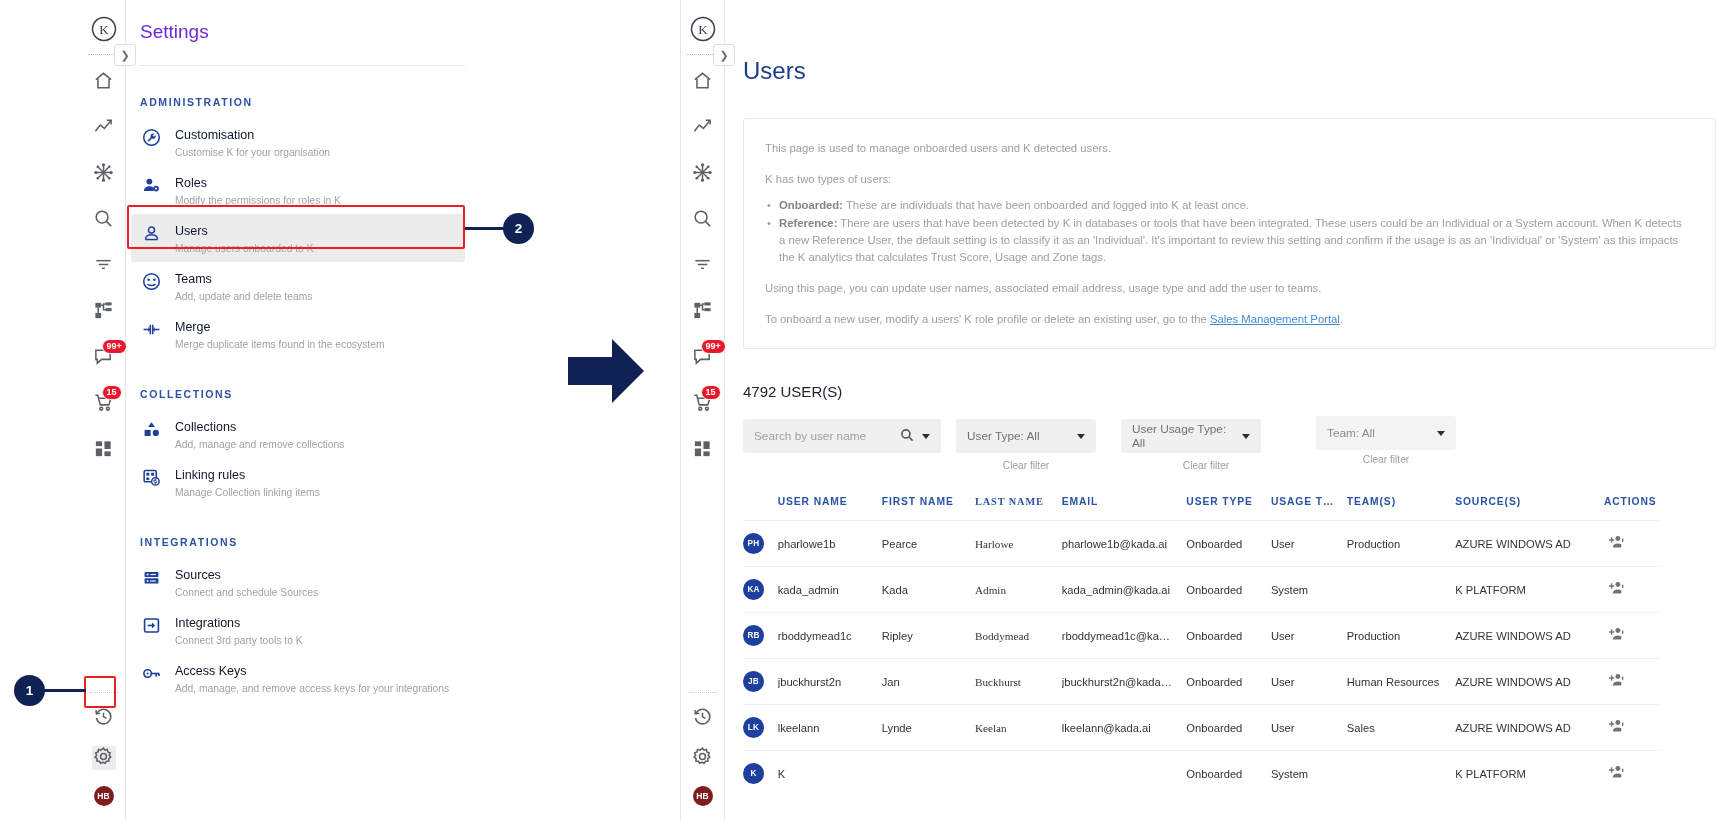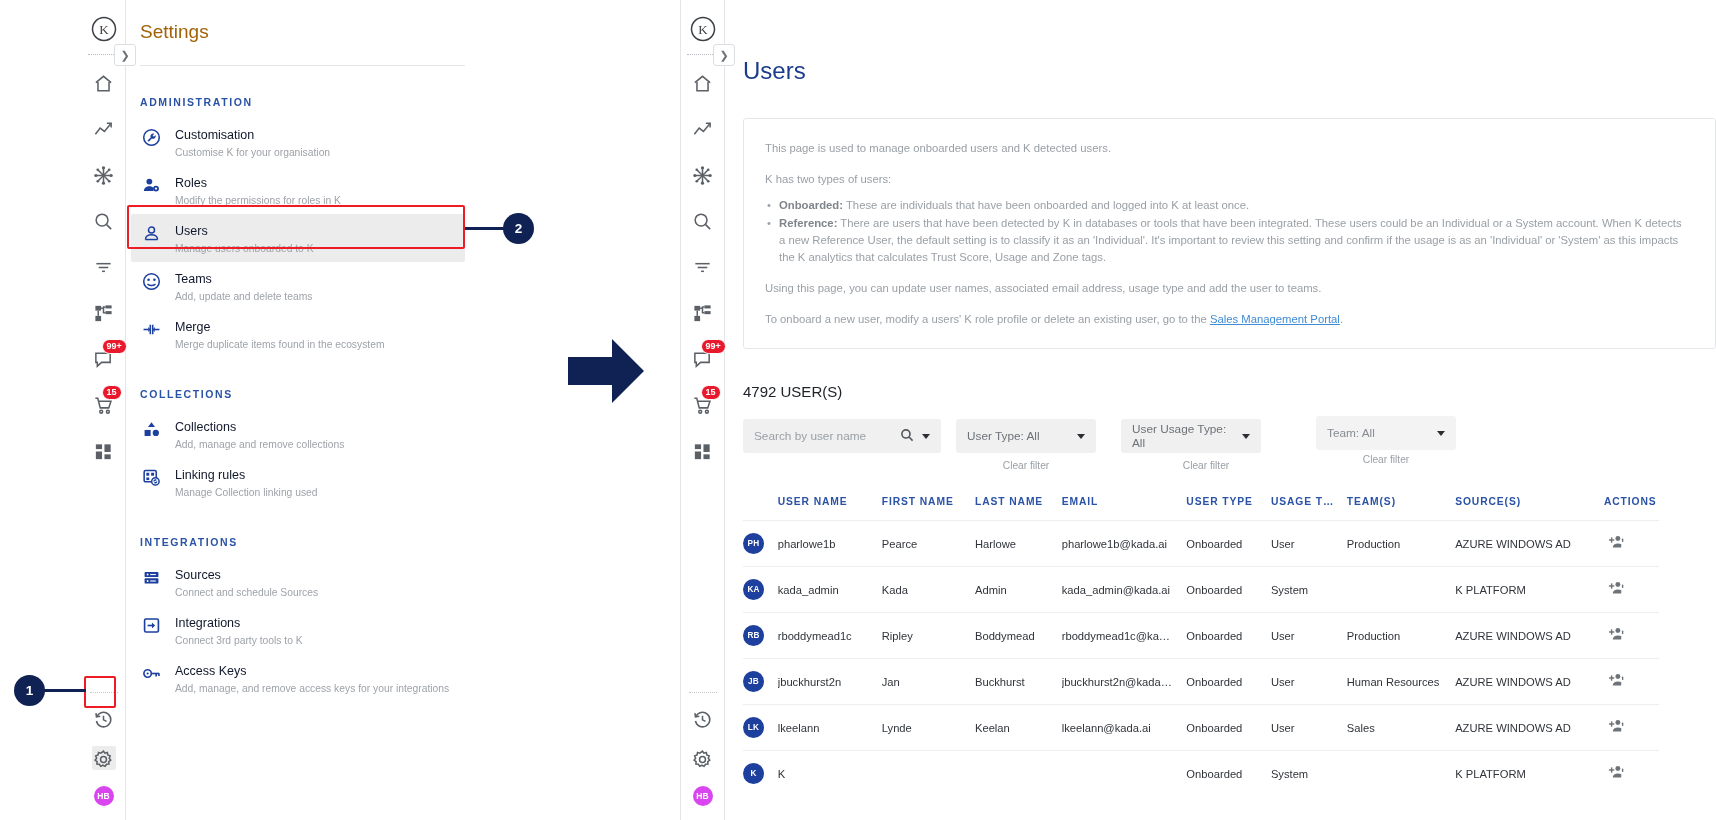--- a/index.html
+++ b/index.html
@@ -14,47 +14,47 @@
   
   .rail {
     position: absolute; top: 0; width: 44px; height: 820px;
     background: #ffffff; border-right: 1px solid #e3e5e8;
     display: flex; flex-direction: column; align-items: center;
   }
   .rail-logo { margin-top: 16px; width: 26px; height: 26px; }
   .rail-items { margin-top: 28px; display: flex; flex-direction: column; align-items: center; gap: 22px; }
   .rail-bottom { position: absolute; bottom: 14px; display: flex; flex-direction: column; align-items: center; gap: 16px; width: 100%; }
   .rail-sep { position: absolute; width: 28px; border-top: 1px dotted #c7c9cd; }
-  .rail-ic { position: relative; width: 24px; height: 24px; display: flex; align-items: flex-end; justify-content: center; color: #5b6066; }
+  .rail-ic { position: relative; width: 24px; height: 24px; display: flex; align-items: flex-start; justify-content: center; color: #5b6066; }
   .rail-ic svg { width: 21px; height: 21px; stroke: #5b6066; fill: none; stroke-width: 1.6; }
   .badge {
     position: absolute; top: -7px; left: 10px;
     background: #e8192c; color: #fff; border-radius: 9px;
     font-size: 9px; font-weight: bold; line-height: 13px;
     padding: 0 4px; min-width: 17px; text-align: center;
     border: 1.5px solid #fff;
   }
   .avatar-rail {
     width: 20px; height: 20px; border-radius: 50%;
-    background: #d946ef; color: #fff; font-size: 8.5px; font-weight: bold;
+    background: #7f1d1d; color: #fff; font-size: 8.5px; font-weight: bold;
     display: flex; align-items: center; justify-content: center; letter-spacing: .2px;
   }
   .collapse-btn {
     position: absolute; top: 44px; left: 32px;
     width: 22px; height: 22px; border: 1px solid #dcdee1; border-radius: 3px;
     background: #fff; display: flex; align-items: center; justify-content: center;
     color: #6b7076; font-size: 11px; z-index: 6;
   }
   .rail-dots { position: absolute; top: 54px; left: 6px; width: 26px; border-top: 1px dotted #b9bcc1; }
 
   
   #left-pane { position: absolute; left: 0; top: 0; width: 680px; height: 820px; background: #fff; }
   #left-rail { left: 82px; }
   .settings-body { position: absolute; left: 140px; top: 0; width: 540px; }
-  .settings-title { font-size: 19px; color: #a16207; margin-top: 21px; }
+  .settings-title { font-size: 19px; color: #6d28d9; margin-top: 21px; }
   .settings-rule { margin-top: 22px; width: 325px; border-top: 1px solid #e3e5e8; }
   .sect-head {
     font-size: 10.5px; font-weight: bold; color: #2a52a5;
     letter-spacing: 1.6px; margin-top: 30px; margin-bottom: 10px;
   }
   .menu-row {
     display: flex; gap: 13px; align-items: flex-start;
     padding: 7px 8px 7px 9px; margin-left: -9px; width: 334px; border-radius: 2px;
   }
   .menu-row.active { background: #ececec; }
@@ -122,21 +122,21 @@
   table.utable tr.hrow th { border: none; }
   .av {
     width: 21px; min-width: 21px; height: 21px; border-radius: 50%;
     background: #1d3f9e; color: #fff; font-size: 8.2px; font-weight: bold;
     display: flex; align-items: center; justify-content: center; letter-spacing: .2px;
   }
   .act-ic svg { width: 17px; height: 17px; fill: #6e7379; }
   .col-ava { width: 32px; }
   .col-un { width: 96px; }
   .col-fn { width: 86px; }
-  .col-ln { width: 80px; }
+  .col-ln { width: 80px; font-family: Liberation Serif, serif; }
   .col-em { width: 115px; }
   .col-ut { width: 78px; }
   .col-us { width: 70px; }
   .col-tm { width: 100px; }
   .col-sr { width: 128px; }
   .col-ac { width: 60px; text-align: right; }
   table.utable th.col-ac { text-align: center; padding-left: 10px; }
   table.utable td.col-ac { text-align: left; padding-left: 14px; }
 </style>
 </head>
@@ -336,21 +336,21 @@
             <span class="menu-ic">
               <svg viewBox="0 0 22 22">
                 <rect x="2.5" y="3" width="14" height="13" rx="1.6" fill="none" stroke="#1d3f9e" stroke-width="1.8"></rect>
                 <rect x="5" y="5.5" width="3.4" height="3.4" fill="#1d3f9e"></rect>
                 <rect x="10.6" y="5.5" width="3.4" height="3.4" fill="#1d3f9e"></rect>
                 <rect x="5" y="11" width="3.4" height="3" fill="#1d3f9e"></rect>
                 <circle cx="15.5" cy="15.5" r="4.3" fill="#fff" stroke="#1d3f9e" stroke-width="1.7"></circle>
                 <path d="M13.9 15.5 a1.6 1.6 0 0 1 1.6 -1.6 h1.2 M17.1 15.5 a1.6 1.6 0 0 1 -1.6 1.6 h-1.2" stroke="#1d3f9e" stroke-width="1.5" fill="none"></path>
               </svg>
             </span>
-            <span><span class="menu-label">Linking rules</span><div class="menu-desc">Manage Collection linking used</div></span>
+            <span><span class="menu-label">Linking rules</span><div class="menu-desc">Manage Collection linking items</div></span>
           </div>
           <div class="sect-head">INTEGRATIONS</div>
           <div class="menu-row">
             <span class="menu-ic">
               <svg viewBox="0 0 22 22">
                 <rect x="3" y="4.5" width="16" height="6" rx="1" fill="#1d3f9e"></rect>
                 <rect x="3" y="12" width="16" height="6" rx="1" fill="#1d3f9e"></rect>
                 <circle cx="6.5" cy="7.5" r="1.1" fill="#fff"></circle>
                 <circle cx="6.5" cy="15" r="1.1" fill="#fff"></circle>
                 <rect x="9.5" y="6.9" width="6.5" height="1.3" fill="#fff"></rect>

